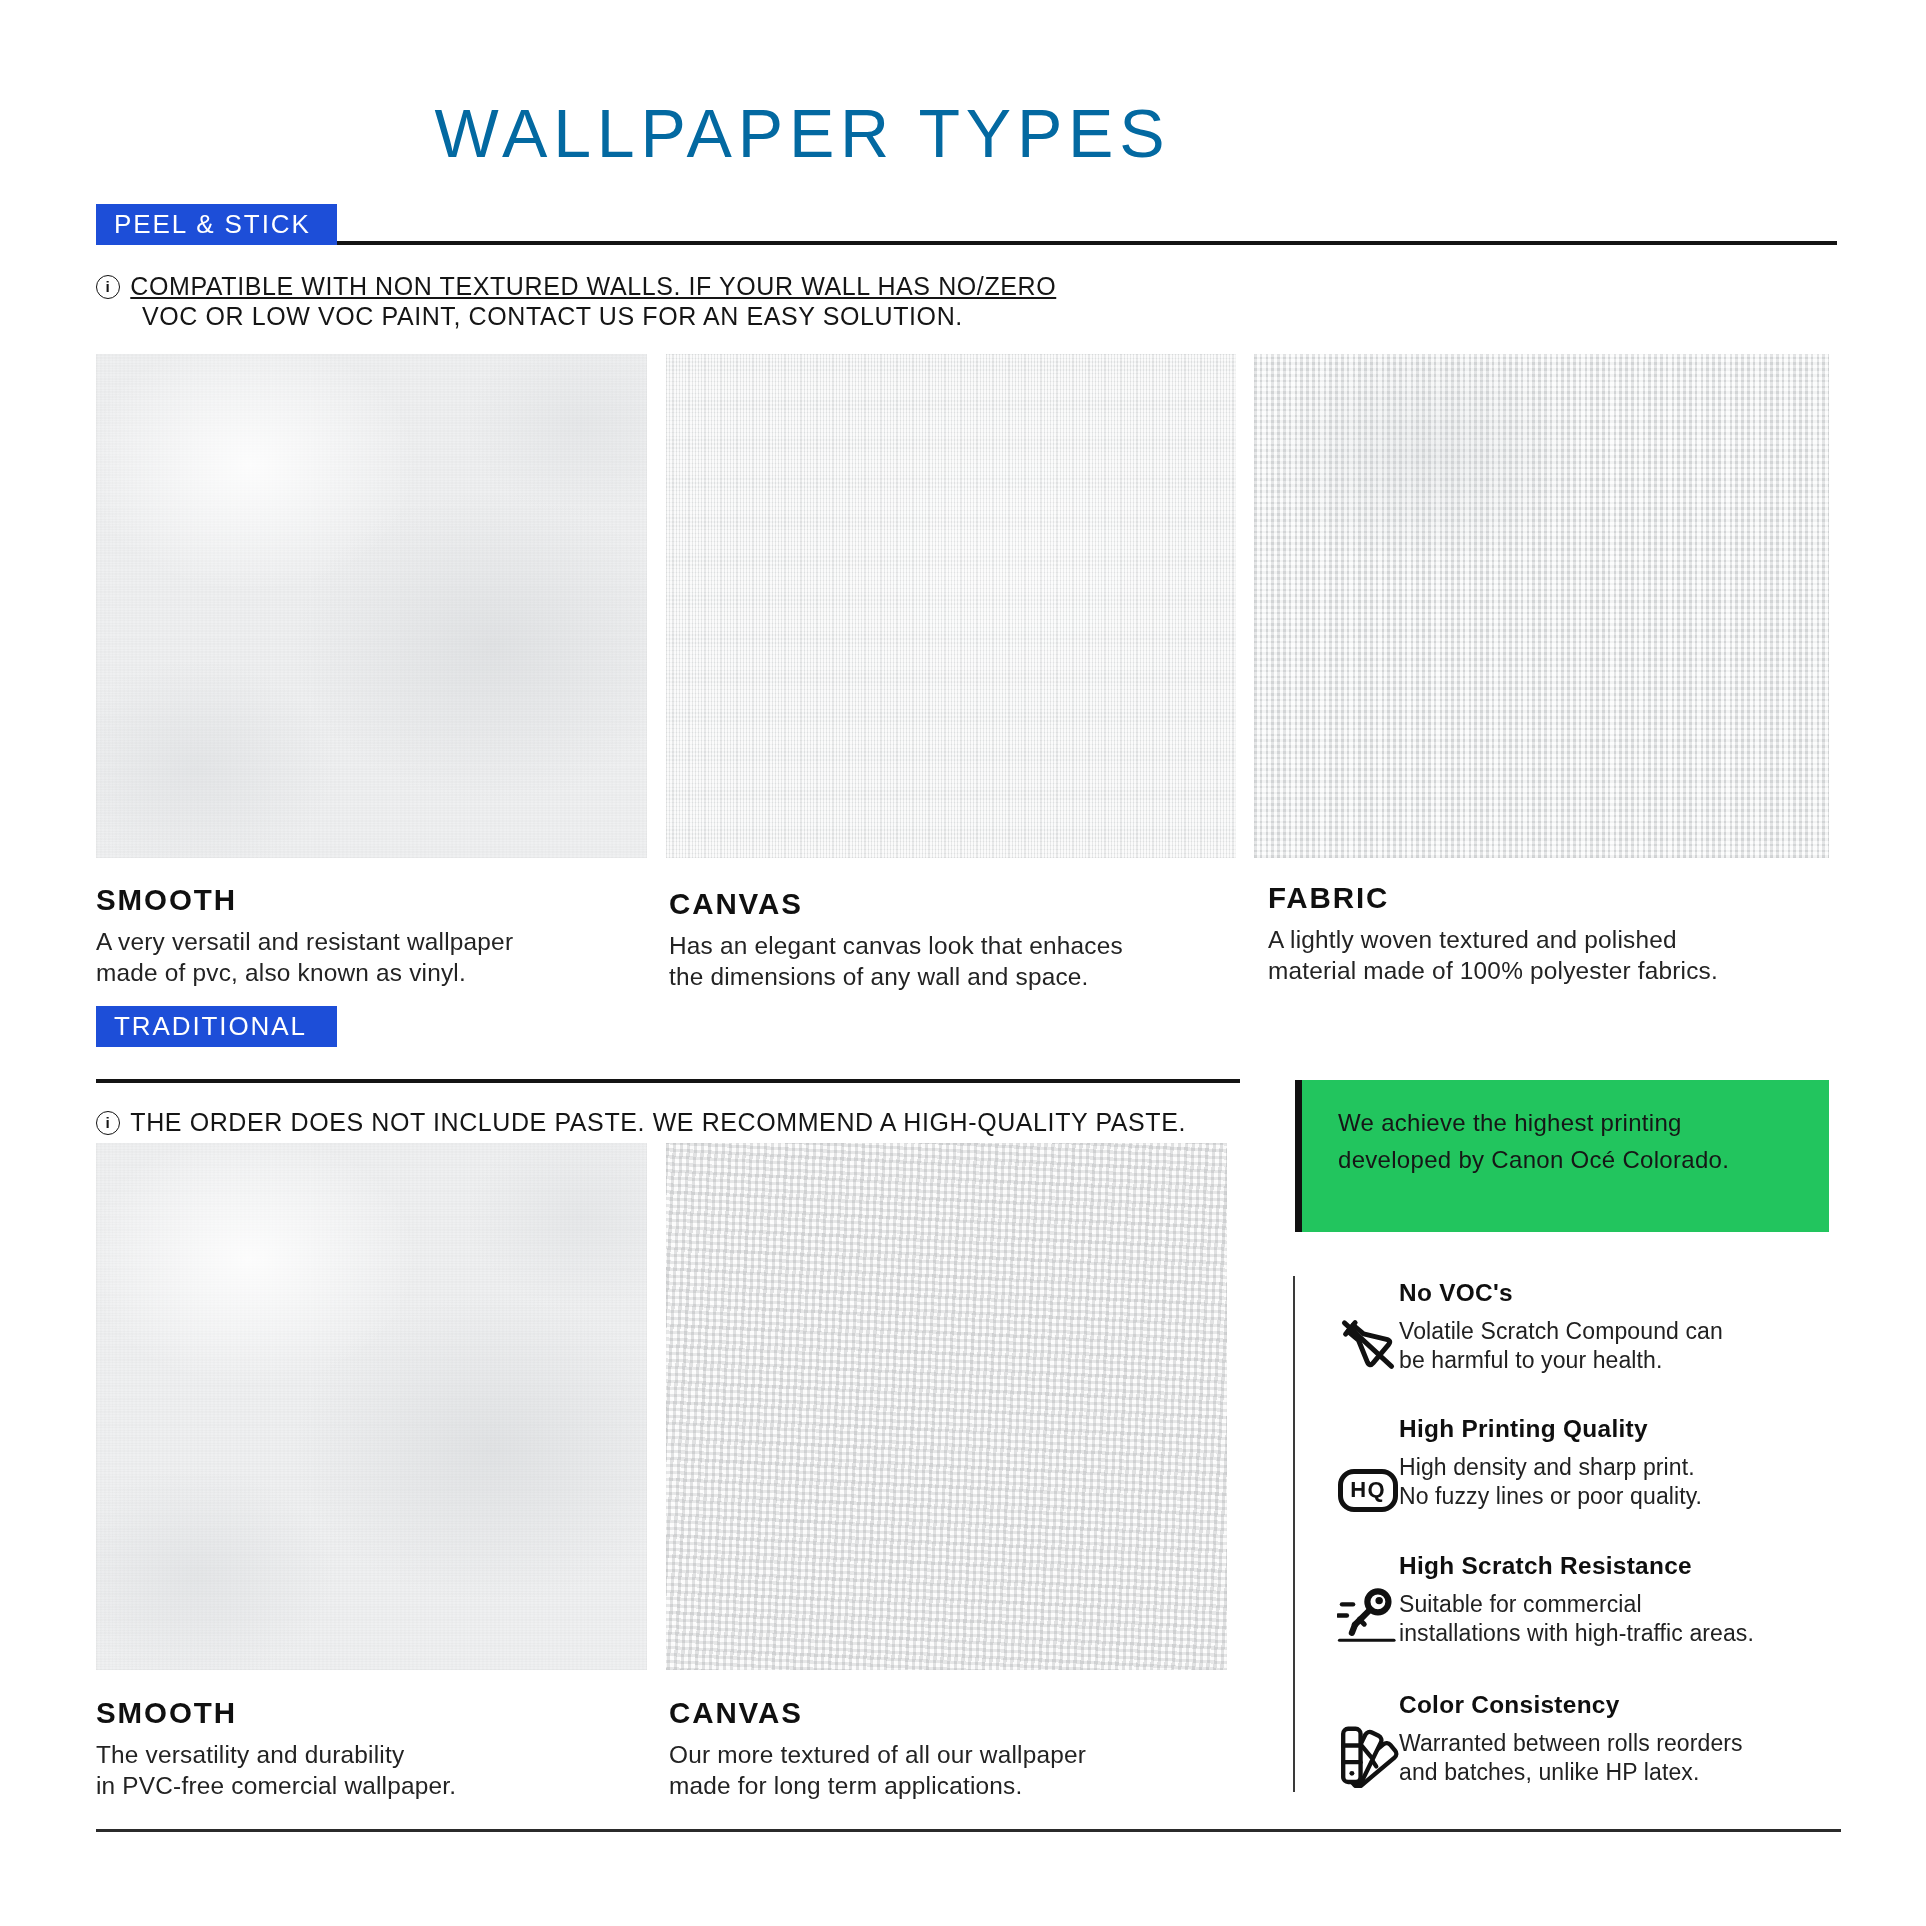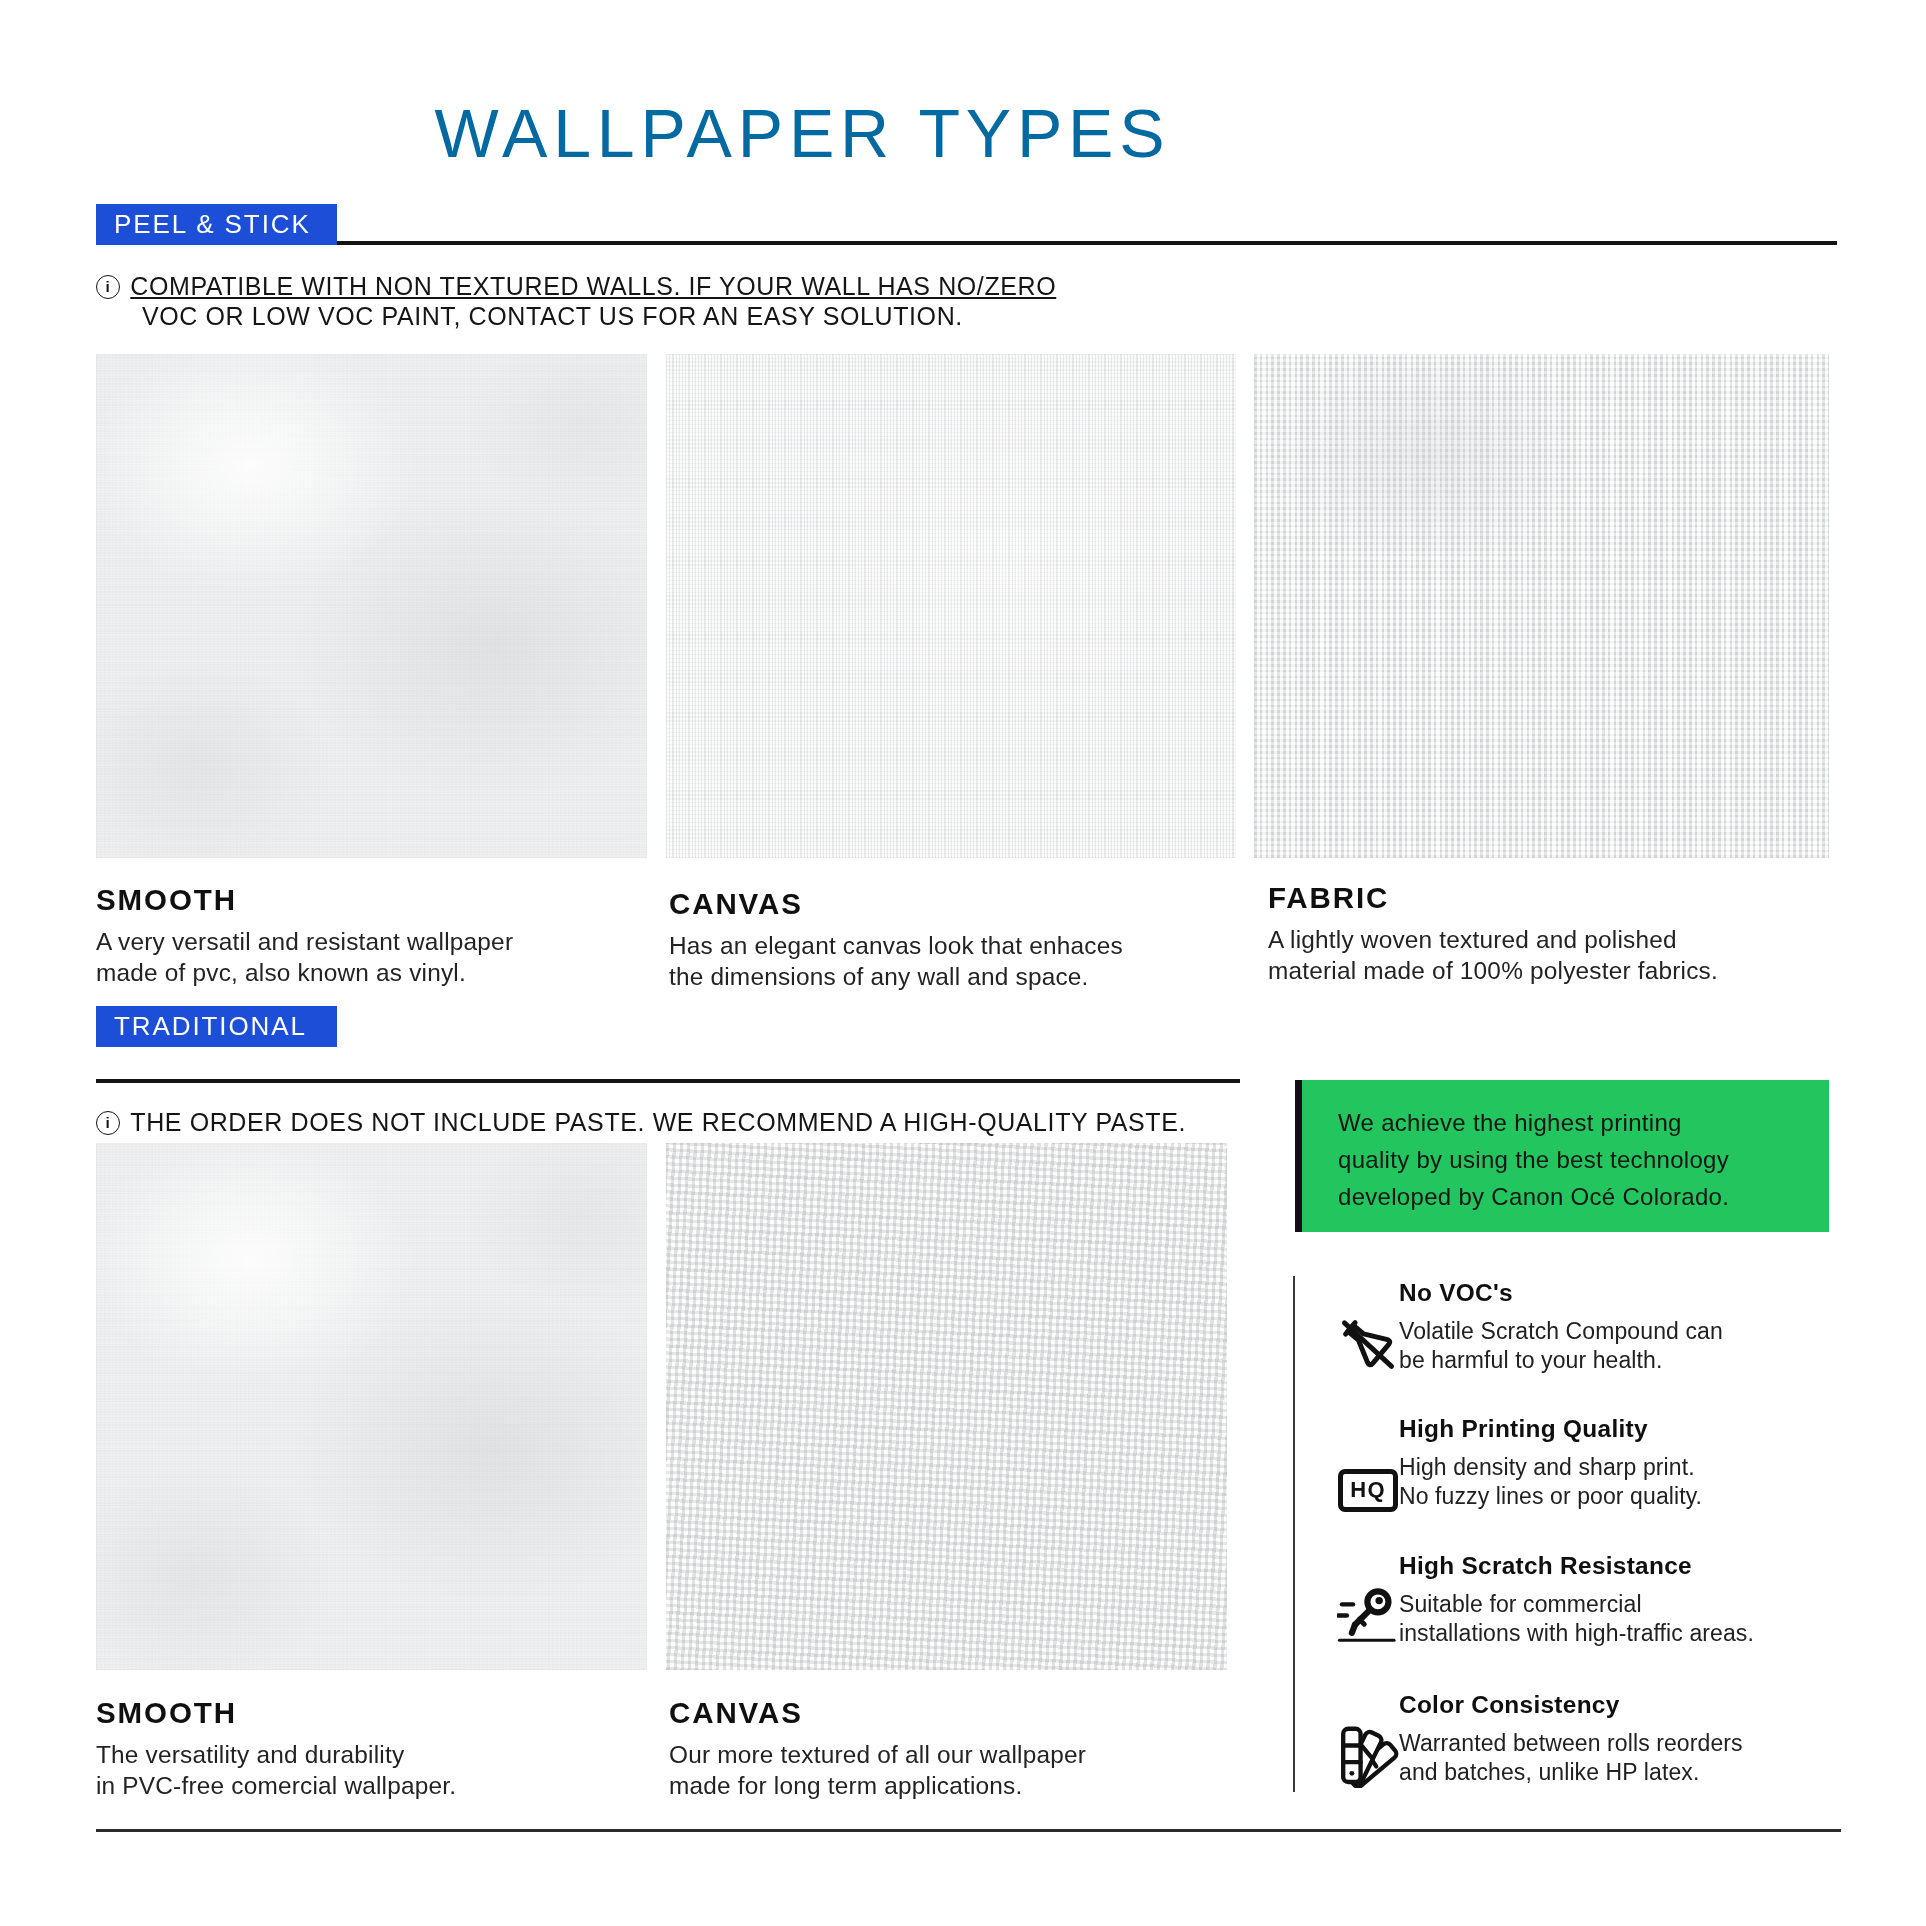--- a/index.html
+++ b/index.html
@@ -74,21 +74,21 @@
     border-left:7px solid #111;box-sizing:border-box;
     padding:24.4px 0 0 36px;
   }
   .quote-line{font-size:24px;line-height:37px;color:#161616;letter-spacing:0.3px;white-space:nowrap;}
   .features-divider{left:1293px;top:1276px;width:1.9px;height:516px;background:#3a3a3a;}
   .feature{position:absolute;left:1337px;width:514px;display:flex;align-items:flex-end;}
   .f-icon{width:62px;flex:none;display:flex;justify-content:center;margin-top:3.9px;}
   .f-title{font-size:24.4px;font-weight:700;color:#0f0f0f;letter-spacing:0.3px;margin-bottom:9.6px;white-space:nowrap;}
   .f-line{font-size:23px;line-height:29.5px;color:#212121;letter-spacing:0.1px;white-space:nowrap;}
   .hq-badge{
-    width:50px;height:33px;border:5.8px solid #111;border-radius:7px;margin-top:5.1px;
+    width:50px;height:33px;border:5.8px solid #111;border-radius:16px;margin-top:5.1px;
     display:flex;align-items:center;justify-content:center;
     font-size:22px;font-weight:700;letter-spacing:1.3px;color:#111;
   }
   .bottom-rule{left:96px;top:1829px;width:1745px;height:2.6px;background:#2b2b2b;}
   svg{display:block;}
 </style>
 </head>
 <body>
 
 <div id="canvas">
@@ -143,21 +143,20 @@
     <div class="sw-line">in PVC-free comercial wallpaper.</div>
   </div>
   <div class="abs" style="left:669px;top:1695px;">
     <div class="sw-title">CANVAS</div>
     <div class="sw-line">Our more textured of all our wallpaper</div>
     <div class="sw-line">made for long term applications.</div>
   </div>
 
   <div class="abs quote-box">
     <div class="quote-line">We achieve the highest printing</div>
-    <div class="quote-line">quality by using the best technology</div>
     <div class="quote-line">developed by Canon Océ Colorado.</div>
   </div>
 
   <div class="abs features-divider"></div>
 
   <div class="feature" style="top:1279px;">
     <div class="f-icon">
       <svg width="62" height="64" viewBox="0 0 100 100" fill="none" stroke="#111" stroke-width="8" stroke-linecap="round" stroke-linejoin="round">
         <g transform="rotate(-50 50 50)">
           <path d="M39 12 H63"></path>

